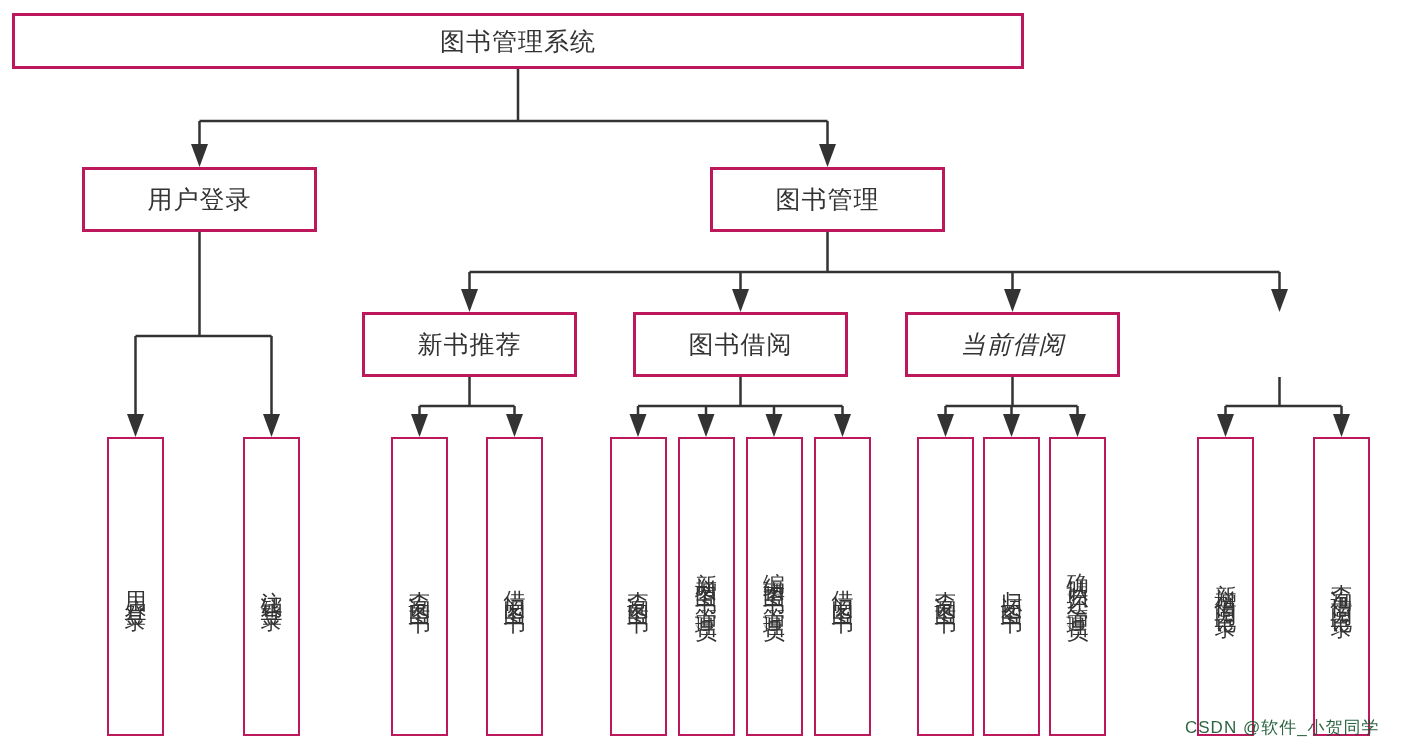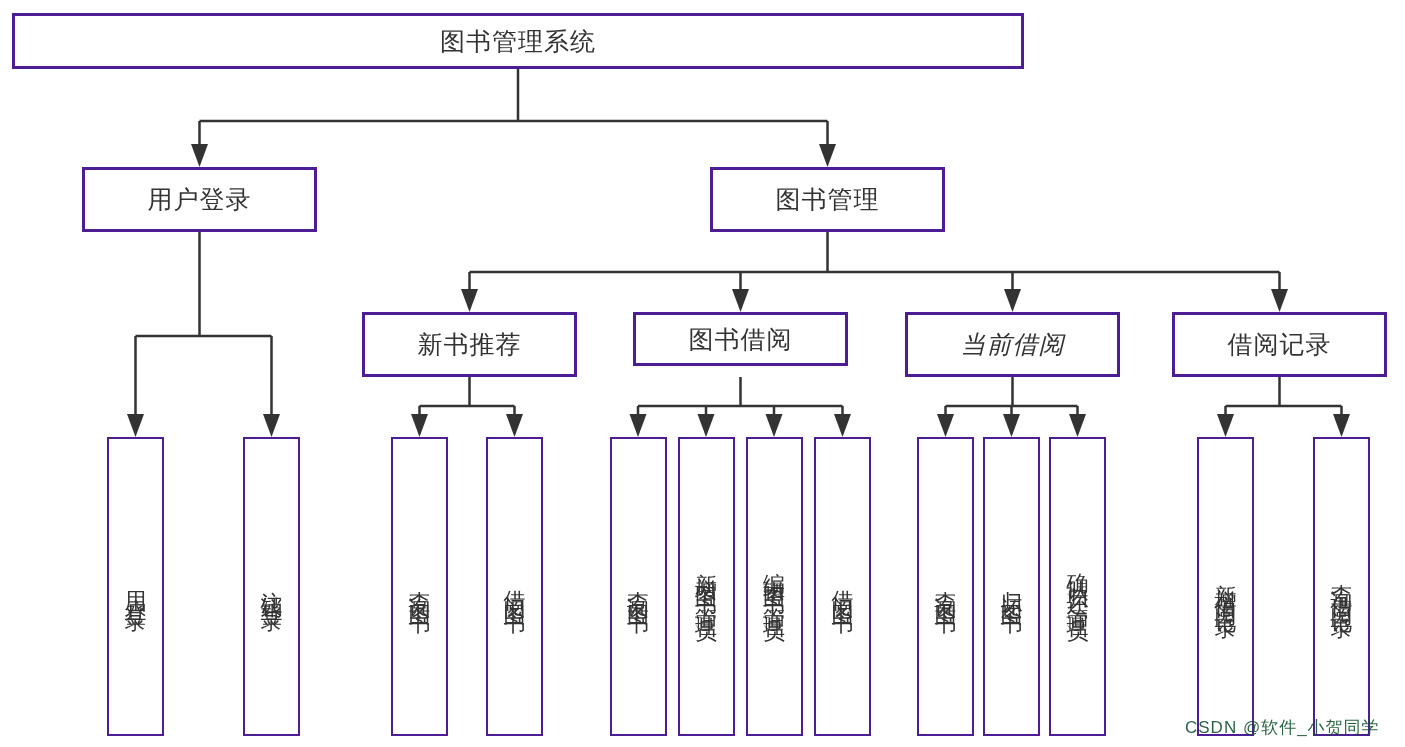--- a/index.html
+++ b/index.html
@@ -17,21 +17,21 @@
   }
   svg.connectors {
     position: absolute;
     left: 0;
     top: 0;
     z-index: 0;
   }
   .node {
     position: absolute;
     box-sizing: border-box;
-    border: 3px solid #4c1d95;
+    border: 3px solid #be185d;
     background: #ffffff;
     display: flex;
     align-items: center;
     justify-content: center;
     color: #333333;
     z-index: 1;
   }
   .node .hlabel {
     font-size: 25px;
     letter-spacing: 1px;
@@ -47,21 +47,21 @@
     font-size: 22px;
     letter-spacing: 7px;
     line-height: 1;
     color: #333333;
   }
   
   .pos-root        { left: 12px;    top: 13px;  width: 1012px; height: 56px; }
   .pos-user-login  { left: 82px;    top: 167px; width: 235px;  height: 65px; }
   .pos-book-mgmt   { left: 710px;   top: 167px; width: 235px;  height: 65px; text-align: center; }
   .pos-l3-1        { left: 362px;   top: 312px; width: 215px;  height: 65px; }
-  .pos-l3-2        { left: 633px;   top: 312px; width: 215px;  height: 54px; }
+  .pos-l3-2        { left: 633px;   top: 312px; width: 215px;  height: 65px; }
   .pos-l3-3        { left: 905px;   top: 312px; width: 215px;  height: 65px; font-style: italic; }
   .pos-l3-4        { left: 1172px;  top: 312px; width: 215px;  height: 65px; }
   .pos-lf-login    { left: 107px;   top: 437px; width: 57px;   height: 299px; }
   .pos-lf-logout   { left: 243px;   top: 437px; width: 57px;   height: 299px; }
   .pos-lf-nbr-q    { left: 391px;   top: 437px; width: 57px;   height: 299px; }
   .pos-lf-nbr-b    { left: 486px;   top: 437px; width: 57px;   height: 299px; }
   .pos-lf-bb-q     { left: 609.5px; top: 437px; width: 57px;   height: 299px; }
   .pos-lf-bb-add   { left: 677.5px; top: 437px; width: 57px;   height: 299px; }
   .pos-lf-bb-edit  { left: 745.5px; top: 437px; width: 57px;   height: 299px; }
   .pos-lf-bb-b     { left: 814px;   top: 437px; width: 57px;   height: 299px; }
@@ -160,23 +160,20 @@
 
   <div class="node pos-l3-1">
     <span class="hlabel">新书推荐</span>
   </div>
   <div class="node pos-l3-2">
     <span class="hlabel">图书借阅</span>
   </div>
   <div class="node pos-l3-3">
     <span class="hlabel">当前借阅</span>
   </div>
-  <div class="node pos-l3-4">
-    <span class="hlabel">借阅记录</span>
-  </div>
 
   <div class="node leaf pos-lf-login">
     <span class="vtext">用户登录</span>
   </div>
   <div class="node leaf pos-lf-logout">
     <span class="vtext">注销登录</span>
   </div>
 
   <div class="node leaf pos-lf-nbr-q">
     <span class="vtext">查询图书</span>

